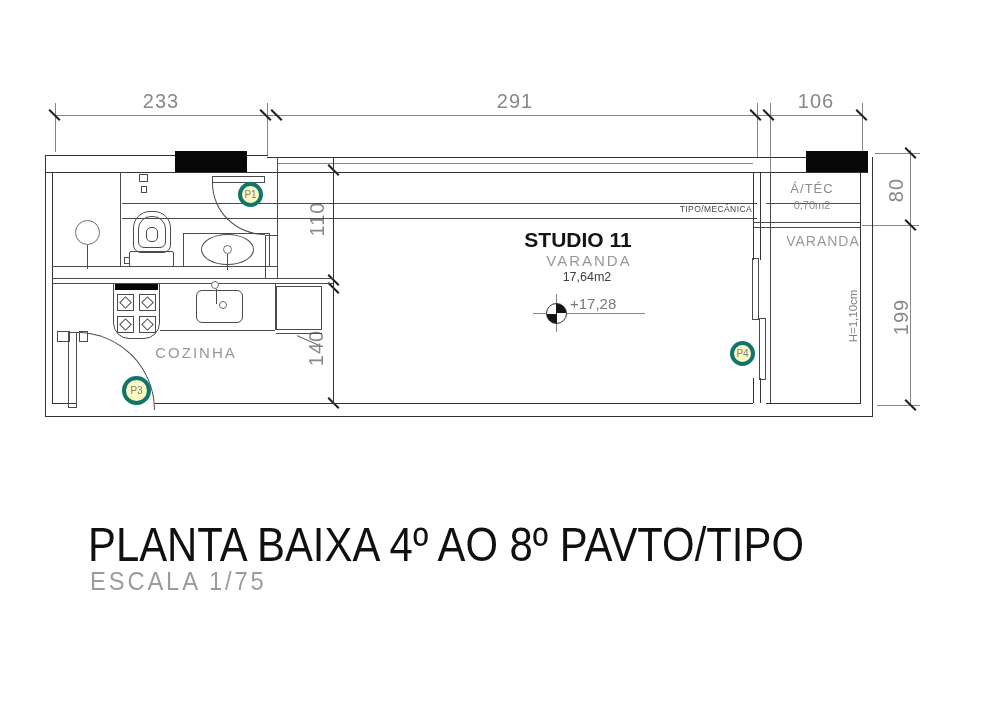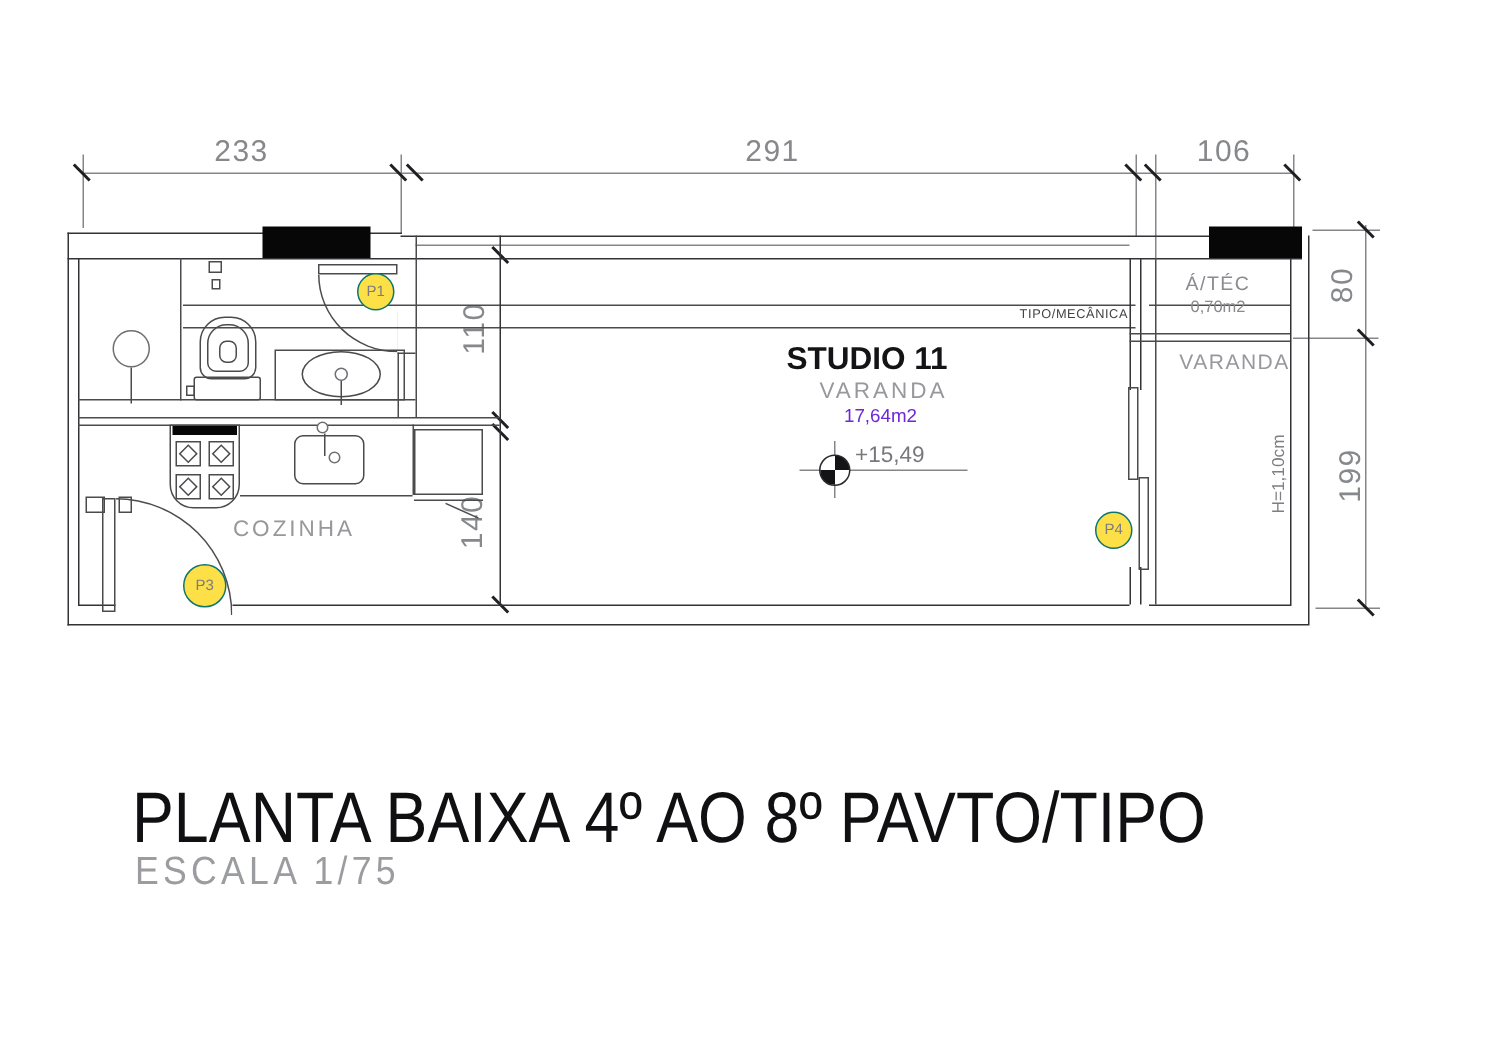--- a/index.html
+++ b/index.html
@@ -7,21 +7,21 @@
           font-family:"Liberation Sans", sans-serif;}
   .hl,.vl,.tick{position:absolute;background:#4a4b4d;}
   .hl{height:1px;}
   .vl{width:1px;}
   .thin{background:#85868a;}
   .dark{background:#323336;}
   .tick{width:15px;height:2px;background:#1f1f21;transform:rotate(45deg);}
   .box{position:absolute;border:1px solid #4a4b4d;background:#fff;box-sizing:border-box;}
   .nofill{background:transparent;}
   .circ{position:absolute;border:1px solid #6e6f72;border-radius:50%;background:#fff;box-sizing:border-box;}
-  .ptag{position:absolute;border:1px solid #0f766e;border-radius:50%;background:#fde047;box-sizing:border-box;
+  .ptag{position:absolute;border:4px solid #0f766e;border-radius:50%;background:#fef9c3;box-sizing:border-box;
         display:flex;align-items:center;justify-content:center;font-size:10px;color:#7b7c7f;}
   .t{position:absolute;white-space:nowrap;color:#8a8b8e;}
   .tc{transform:translateX(-50%);}
   .rot{transform:translate(-50%,-50%) rotate(-90deg);transform-origin:center;}
   .dimtxt{font-size:20px;letter-spacing:1px;color:#87888b;}
   .arc{position:absolute;box-sizing:border-box;}
   .colrect{position:absolute;background:#070708;}
   .lvl{position:absolute;border:1px solid #2a2a2c;border-radius:50%;box-sizing:border-box;
        background:conic-gradient(#141416 0 90deg,#ffffff 90deg 180deg,#141416 180deg 270deg,#ffffff 270deg 360deg);}
   .burner{position:absolute;border:1px solid #4a4b4d;box-sizing:border-box;}
@@ -162,26 +162,26 @@
     </div>
 
   <div class="ptag" style="left:730px;top:341px;width:25px;height:25px;">
       <span>P4</span>
     </div>
 
   <div class="t" style="left:752px;top:204px;font-size:8.5px;color:#424346;letter-spacing:0.4px;transform:translateX(-100%);">TIPO/MECÂNICA</div>
 
   <div class="t tc" style="left:578px;top:228px;font-size:21px;font-weight:bold;color:#141416;">STUDIO 11</div>
   <div class="t tc" style="left:589px;top:252px;font-size:15px;letter-spacing:2px;color:#97989b;">VARANDA</div>
-  <div class="t tc" style="left:587px;top:270px;font-size:12.5px;color:#6d28d9;">17,64m2</div>
+  <div class="t tc" style="left:587px;top:270px;font-size:12.5px;color:#404040;">17,64m2</div>
 
   <div class="hl thin" style="left:533px;top:313px;width:112px;"></div>
   <div class="vl thin" style="left:556px;top:294px;height:38px;"></div>
   <div class="lvl" style="left:546px;top:303px;width:21px;height:21px;"></div>
-  <div class="t" style="left:570px;top:295px;font-size:15px;color:#77787b;">+15,49</div>
+  <div class="t" style="left:570px;top:295px;font-size:15px;color:#77787b;">+17,28</div>
 
   <div class="t tc" style="left:196px;top:344px;font-size:15px;letter-spacing:2px;color:#97989b;">COZINHA</div>
 
   <div class="t tc" style="left:812px;top:181px;font-size:13px;letter-spacing:1px;color:#8a8b8e;">Á/TÉC</div>
   <div class="t tc" style="left:812px;top:199px;font-size:11px;color:#8a8b8e;">0,70m2</div>
   <div class="t tc" style="left:813px;top:233px;font-size:14px;letter-spacing:1px;color:#97989b;margin-left:10px;">VARANDA</div>
   <div class="t rot" style="left:853px;top:316px;font-size:11.5px;color:#7e7f82;">H=1,10cm</div>
 
   <div class="t" style="left:88px;top:518px;font-size:45px;color:#101012;letter-spacing:0px;transform:scale(0.93,1.06);transform-origin:left top;">PLANTA BAIXA 4º AO 8º  PAVTO/TIPO</div>
   <div class="t" style="left:90px;top:566px;font-size:25px;letter-spacing:3px;color:#9b9c9f;transform:scale(0.95,1.05);transform-origin:left top;">ESCALA  1/75</div>

